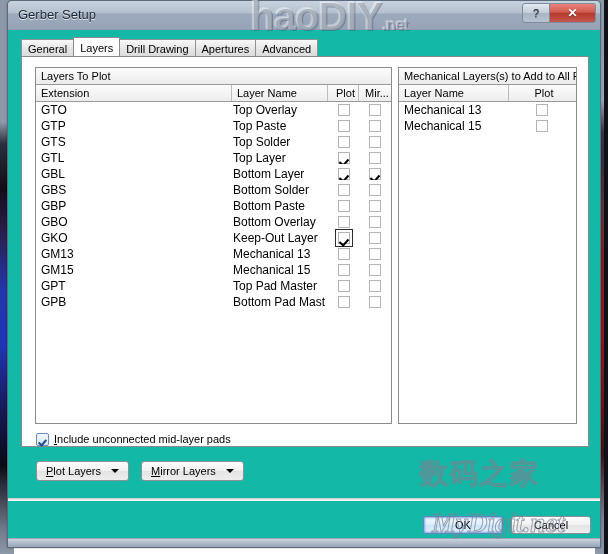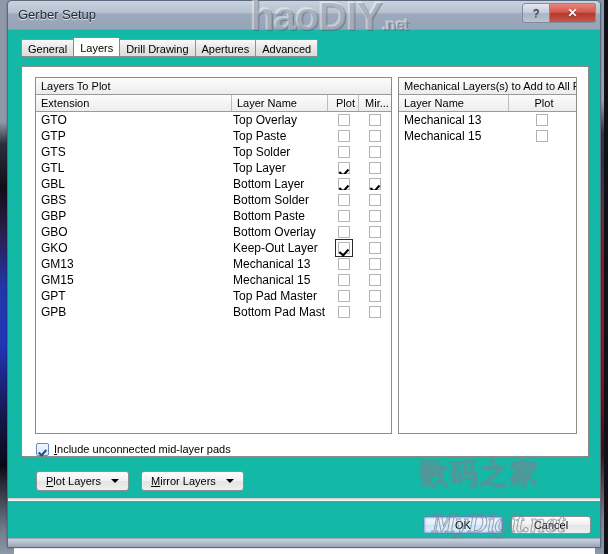--- a/index.html
+++ b/index.html
@@ -95,21 +95,20 @@
     z-index:3;position:relative;
     border-color:#8a8a8a;
   }
 
   
   .tabpage{
     position:absolute;left:13px;top:55px;width:568px;height:391px;
     background:#ffffff;
     border:1px solid #8a8a8a;
     box-sizing:border-box;
-    margin-top:10px;
   }
 
   
   .panel{position:absolute;background:#ffffff;border:1px solid #8c8c8c;box-sizing:border-box;}
   .panel-left{left:13px;top:10px;width:357px;height:357px;}
   .panel-right{left:376px;top:10px;width:179px;height:357px;}
 
   .grp-header{
     height:17px;line-height:17px;
     padding-left:5px;

